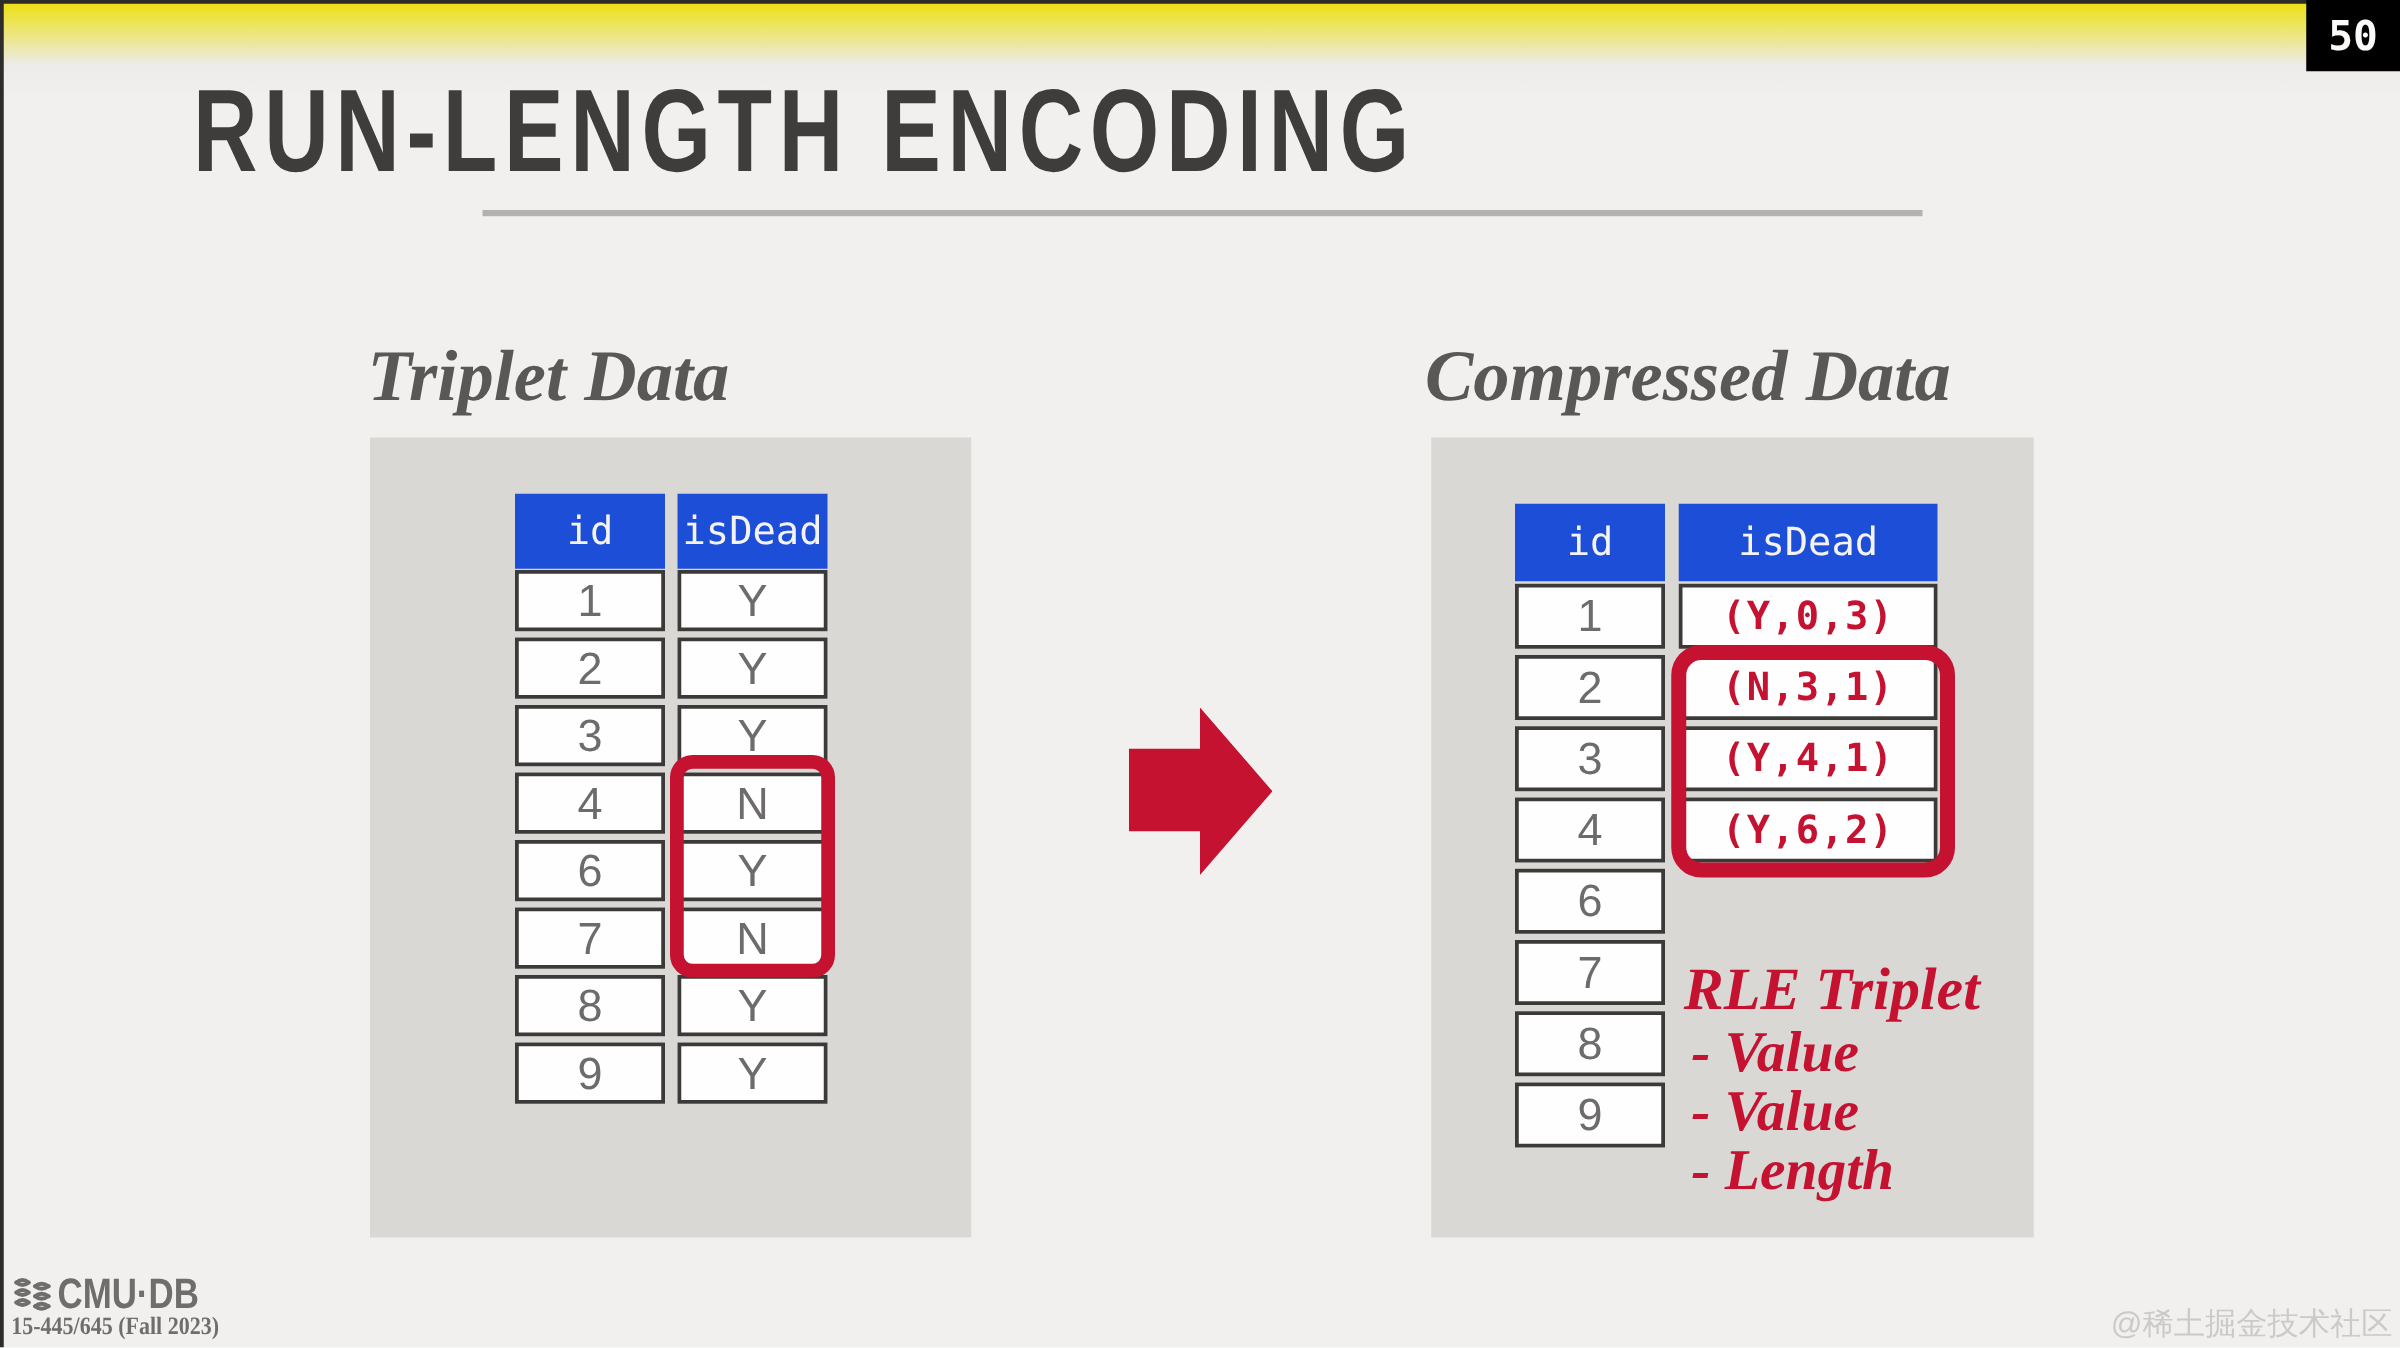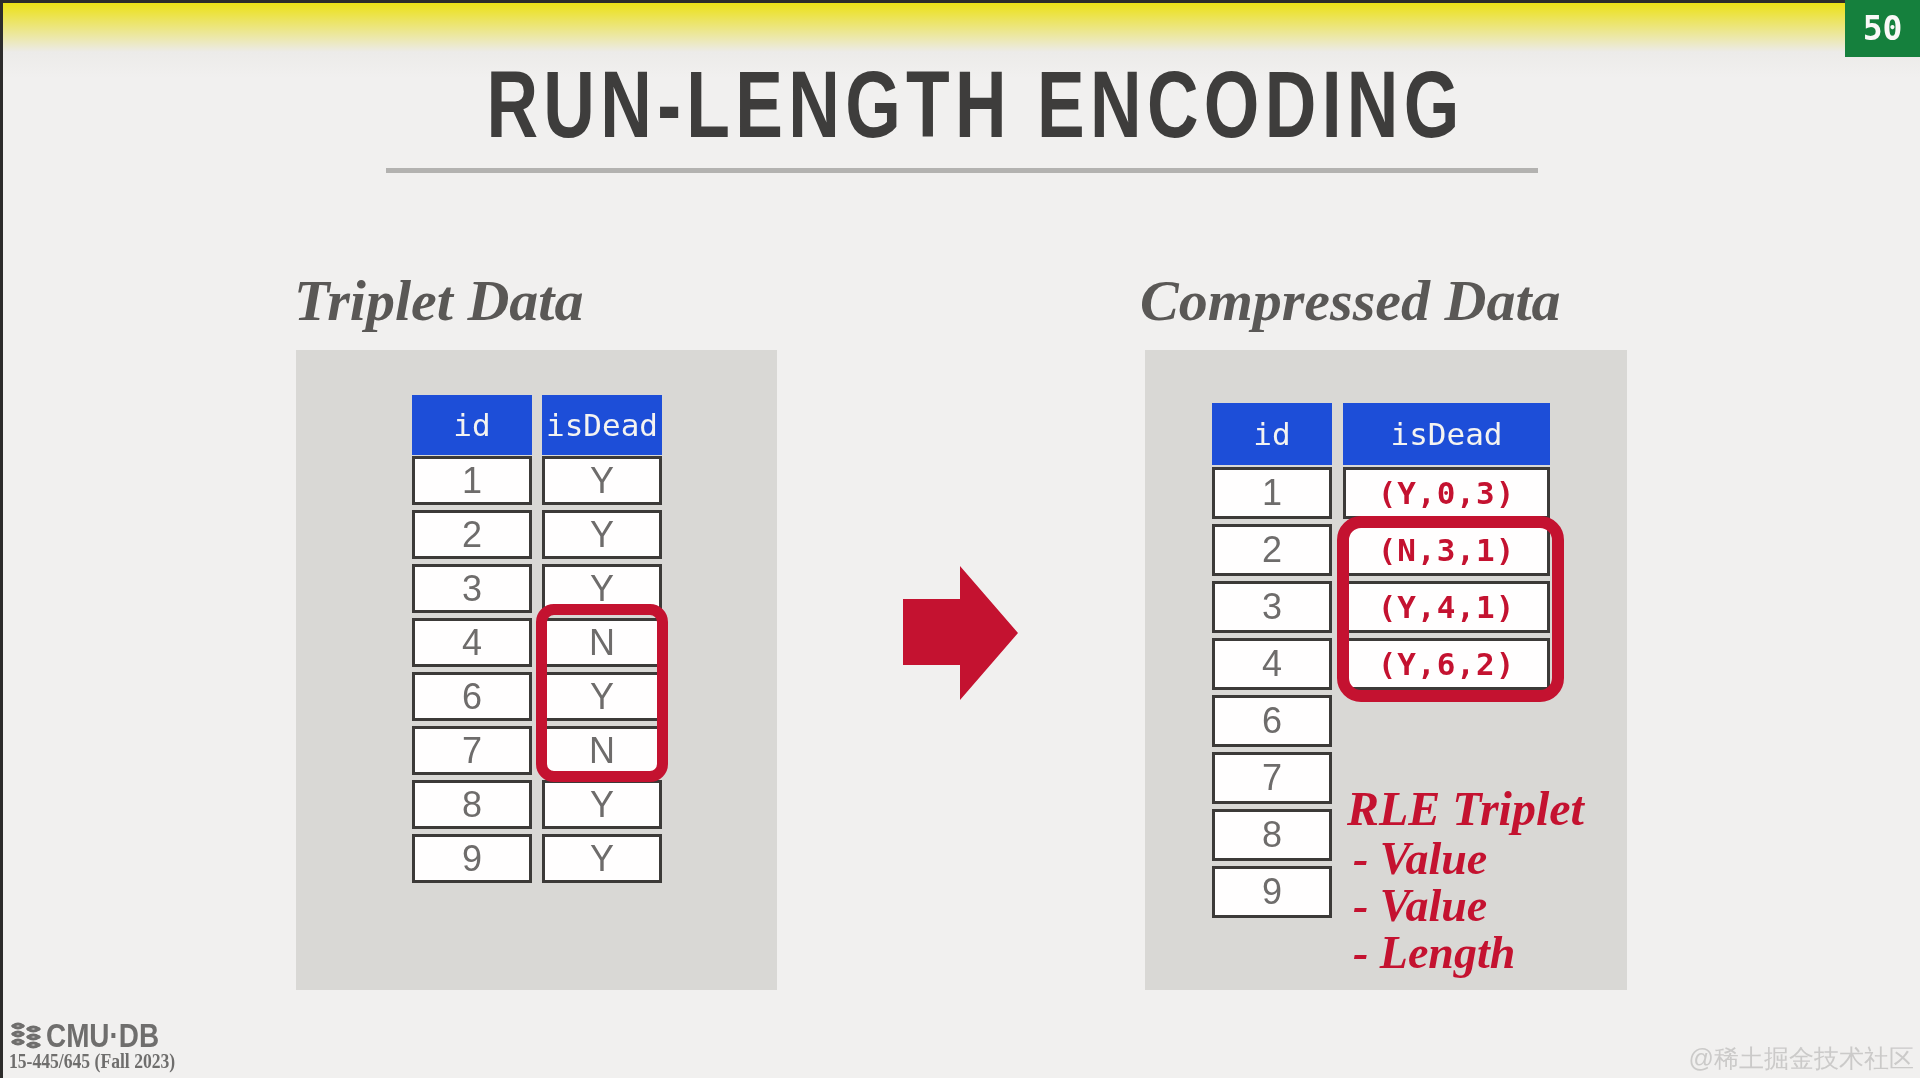--- a/index.html
+++ b/index.html
@@ -4,25 +4,25 @@
 <style>
   html,body{margin:0;padding:0;}
   body{
     width:1920px;height:1078px;position:relative;overflow:hidden;
     background:linear-gradient(180deg,#ecebe9 0px,#ece009 0px,#ecebe9 52px,#f1f0ef 78px,#f1f0ef 100%);
     font-family:"Liberation Sans",sans-serif;
   }
   .edge-top{position:absolute;left:0;top:0;width:1920px;height:3px;background:#2d2c2b;}
   .edge-left{position:absolute;left:0;top:0;width:3px;height:1078px;background:#2d2c2b;}
 
-  .page-box{position:absolute;left:1845px;top:0;width:75px;height:57px;background:#15803d;
+  .page-box{position:absolute;left:1845px;top:0;width:75px;height:57px;background:#000000;
     display:flex;align-items:center;justify-content:center;}
   .page-box span{font-family:"DejaVu Sans Mono",monospace;font-size:33px;font-weight:bold;color:#faf9f8;}
 
-  .title-wrap{position:absolute;left:0;right:0;top:50px;height:110px;text-align:center;white-space:nowrap;margin-left:32px;}
+  .title-wrap{position:absolute;left:0;right:0;top:50px;height:110px;white-space:nowrap;}
   .title-wrap span{display:inline-block;font-size:94px;font-weight:700;letter-spacing:7px;color:#3e3d3c;
     transform:scaleX(0.76);transform-origin:center;line-height:110px;}
   .title-underline{position:absolute;left:386px;top:168px;width:1152px;height:5px;background:#b3b2b0;}
 
   .section-heading{position:absolute;font-family:"Liberation Serif",serif;font-style:italic;font-weight:700;
     font-size:58px;color:#5a5856;line-height:78px;white-space:nowrap;}
   .heading-left{left:294px;top:262px;}
   .heading-right{left:1140px;top:262px;}
 
   .panel{position:absolute;top:350px;height:640px;background:#d9d8d5;}
@@ -44,21 +44,21 @@
   .triplet{font-family:"DejaVu Sans Mono",monospace;font-weight:bold;font-size:31px;color:#c41230;letter-spacing:1px;text-align:center;}
 
   .hl{position:absolute;border-style:solid;border-color:#c41230;background:transparent;box-sizing:border-box;}
   .hl-left{left:536px;top:604px;width:132px;height:178px;border-width:11px;border-radius:18px;}
   .hl-right{left:1337px;top:516px;width:227px;height:186px;border-width:12px;border-radius:24px;}
 
   .arrow{position:absolute;left:903px;top:566px;width:115px;height:134px;background:#c41230;
     clip-path:polygon(0 33px,57px 33px,57px 0,115px 67px,57px 134px,57px 99px,0 99px);}
 
   .rle{position:absolute;left:1347px;top:766px;color:#c41230;font-family:"Liberation Serif",serif;
-    font-style:italic;font-weight:700;white-space:nowrap;margin-top:17px;}
+    font-style:italic;font-weight:700;white-space:nowrap;}
   .rle-title{font-size:48px;line-height:52px;}
   .rle-item{font-size:46px;line-height:47px;margin-left:6px;}
 
   .footer-logo{position:absolute;left:10px;top:1016px;display:flex;align-items:center;gap:4px;justify-content:flex-end;}
   .footer-logo .logo-text{font-size:34px;font-weight:700;color:#6f6e6d;letter-spacing:0px;
     transform:scaleX(0.82);transform-origin:left center;white-space:nowrap;}
   .footer-course{position:absolute;left:9px;top:1050px;font-family:"Liberation Serif",serif;font-weight:700;
     font-size:20px;color:#6f6e6d;transform:scaleX(0.88);transform-origin:left center;white-space:nowrap;}
 
   .watermark{position:absolute;right:6px;top:1042px;font-size:25px;color:#cbcac9;white-space:nowrap;}

